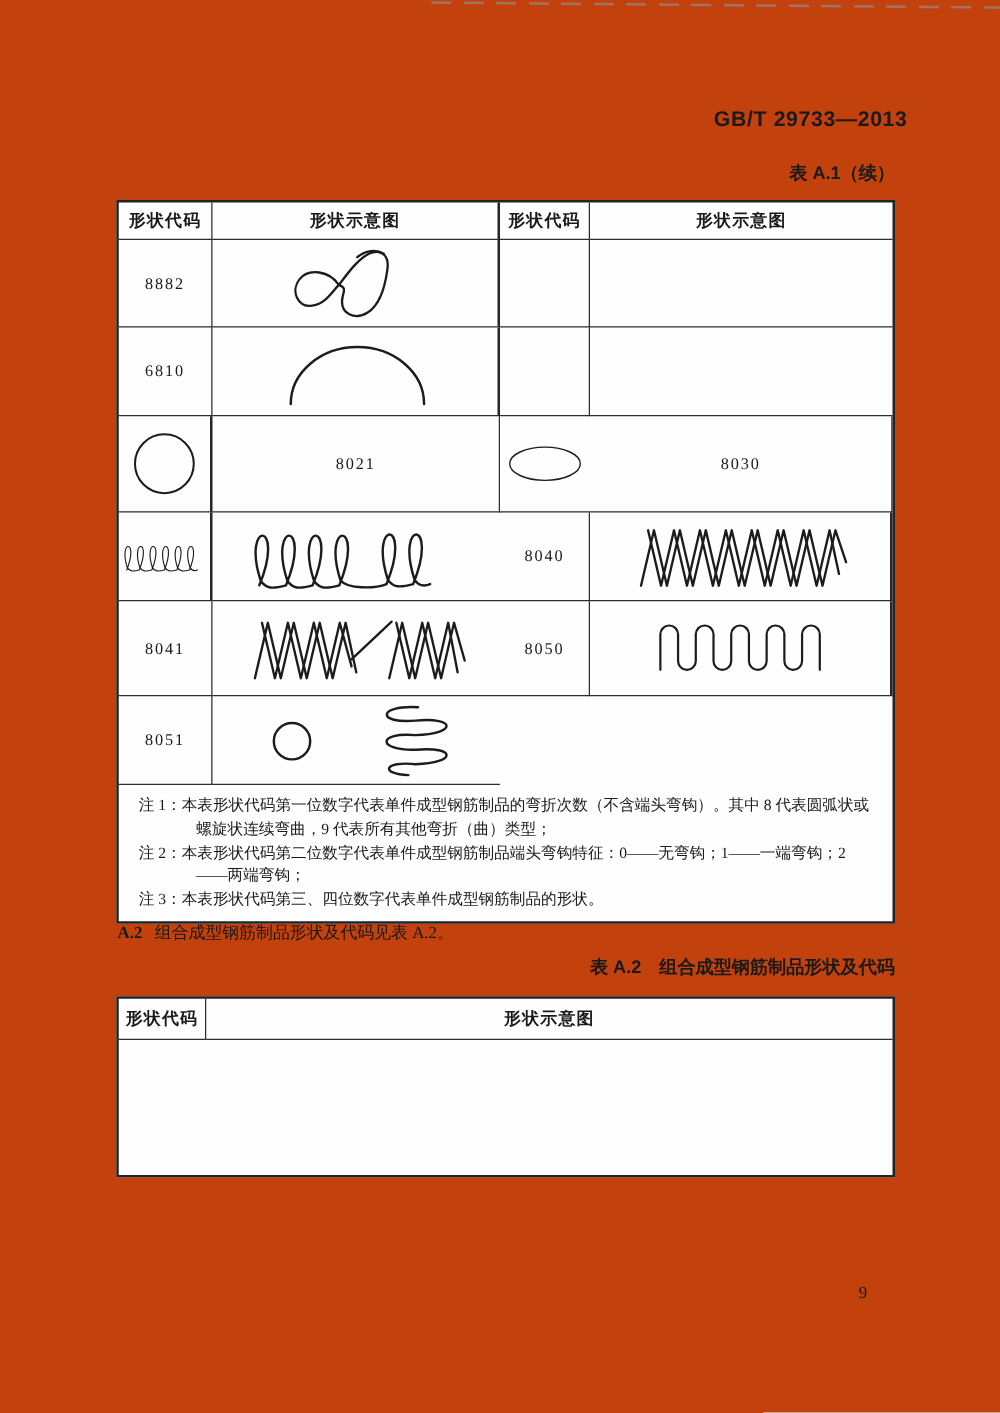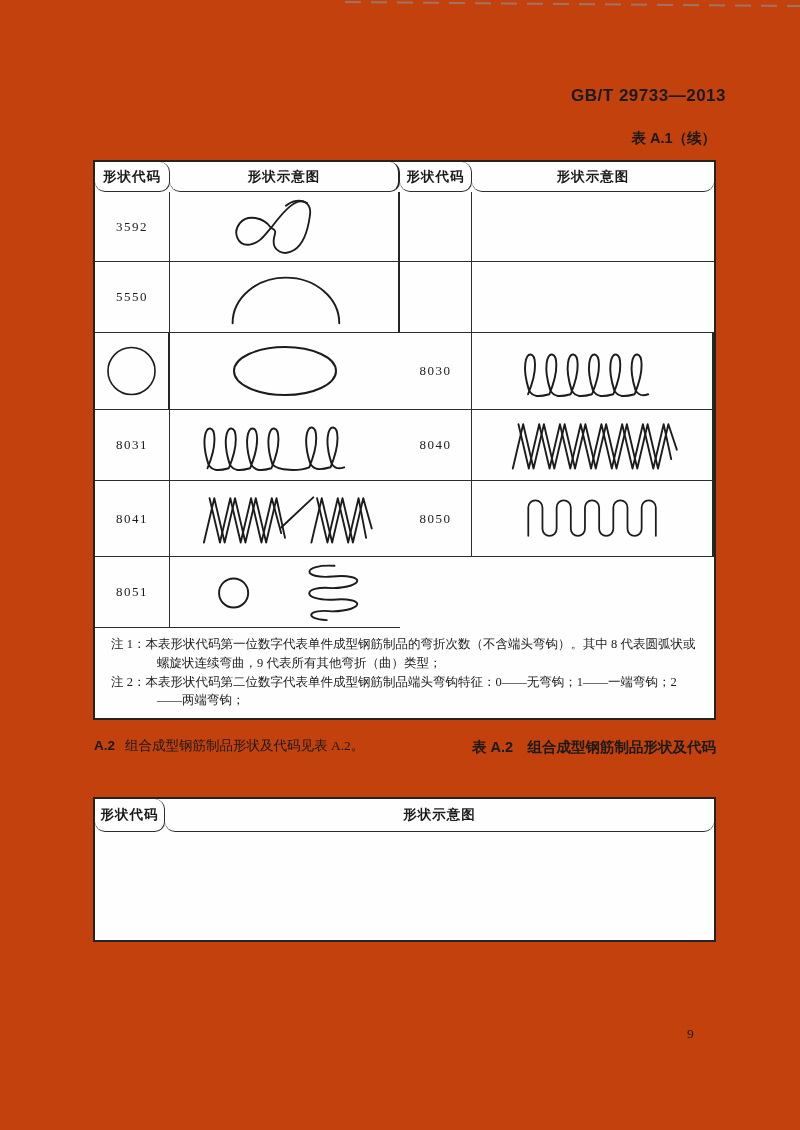--- a/index.html
+++ b/index.html
@@ -15,37 +15,37 @@
   }
   .doc-header {
     position:absolute; top:86px; right:74px; font-size:17px; font-weight:bold;
     font-family:"Liberation Sans","DejaVu Sans",sans-serif; letter-spacing:.5px;
   }
   .tbl-title {
     position:absolute; left:93px; width:623px; text-align:right;
     font-family:"Liberation Sans","DejaVu Sans",sans-serif; font-weight:bold; font-size:14.5px;
   }
   #title-a1 { top:129px; }
-  #title-a2 { top:738px; }
+  #title-a2 { top:764px; }
   .grid-table { position:absolute; left:93px; width:623px; border:2px solid #232323; display:grid; background:#fefefe; }
   #table-a1 { top:160px; grid-template-columns:75px 230px 72px 1fr; grid-template-rows:30px 70px 71px 77px 71px 76px 71px auto; }
   #table-a2 { top:797px; grid-template-columns:70px 1fr; grid-template-rows:33px 108px; }
   .cell { border-right:1px solid #2d2d2d; border-bottom:1px solid #2d2d2d; display:flex; align-items:center; justify-content:center; overflow:hidden; }
   .cell.last { border-right:none; }
   .cell.thick { border-right:2px solid #262626; }
   .cell.bottomless { border-bottom:none; }
-  .th { font-family:"Liberation Sans","DejaVu Sans",sans-serif; font-weight:bold; font-size:13.5px; letter-spacing:1px;border-radius:10px; }
+  .th { font-family:"Liberation Sans","DejaVu Sans",sans-serif; font-weight:bold; font-size:13.5px; letter-spacing:1px; }
   .code { font-size:13px; letter-spacing:1.5px; }
   .notes-cell {
     grid-column:1 / -1; border-right:none; border-bottom:none; border-top:0;
     display:block; padding:7px 14px 8px 16px; font-size:12.5px; line-height:1.5;
   }
   .note { padding-left:46px; text-indent:-46px; }
   .clause { position:absolute; left:94px; top:737px; font-size:13.5px; }
-  .clause b { font-family:Liberation Sans, sans-serif; margin-right:10px; }
+  .clause b { font-family:Liberation Serif, serif; margin-right:10px; }
   .page-num { position:absolute; left:687px; top:1026px; font-size:13.5px; }
   svg { display:block; }
   .shape { stroke:#1c1c1c; fill:none; stroke-width:2; stroke-linecap:round; stroke-linejoin:round; }
   .cage-cell { justify-content:flex-start; padding-left:122px; }
 </style>
 </head>
 <body>
 
 <div class="page">
   <div class="scan-edge"></div>
@@ -54,57 +54,57 @@
 
   <div class="tbl-title" id="title-a1">表 A.1（续）</div>
 
   <div class="grid-table" id="table-a1">
 
     <div class="cell th">形状代码</div>
     <div class="cell th thick">形状示意图</div>
     <div class="cell th">形状代码</div>
     <div class="cell th last">形状示意图</div>
 
-    <div class="cell code">3592</div>
+    <div class="cell code">8882</div>
     <div class="cell thick">
       <svg width="140" height="72" viewBox="0 0 140 78">
         <path class="shape" stroke-width="2.2" d="M 56 40 C 48 28 30 25 22 35 C 14 45 20 60 33 58 C 45 56 50 46 56 40 C 63 31 72 18 82 13 C 93 8 100 15 98 27 C 96 42 92 57 81 64 C 70 71 57 65 59 52 C 60 45 63 43 56 40"></path>
         <path class="shape" stroke-width="4.5" d="M 72 16 C 79 10 88 9 95 13"></path>
       </svg>
     </div>
     <div class="cell code"></div>
     <div class="cell last"></div>
 
-    <div class="cell code">5550</div>
+    <div class="cell code">6810</div>
     <div class="cell thick">
       <svg width="150" height="64" viewBox="0 0 150 66">
         <path class="shape" d="M 22 60 A 55 47 0 0 1 132 60"></path>
       </svg>
     </div>
     <div class="cell code"></div>
     <div class="cell last"></div>
 
     <div class="cell thick">
       <svg width="90" height="70" viewBox="0 0 90 72">
         <circle class="shape" stroke-width="2.2" cx="45" cy="36" r="29"></circle>
       </svg>
     </div>
+    <div class="cell code">8021</div>
     <div class="cell last">
       <svg width="130" height="58" viewBox="0 0 130 58">
         <ellipse class="shape" stroke-width="2.6" cx="65" cy="29" rx="51" ry="24"></ellipse>
       </svg>
     </div>
 
     <div class="cell code">8030</div>
     <div class="cell thick">
       <svg width="160" height="62" viewBox="0 0 160 64">
         <path class="shape" stroke-width="1.9" d="M 14 56 c 22 -54 -15 -54 1 -4 c 4 7 10 7 21 4 c 22 -54 -15 -54 1 -4 c 4 7 10 7 21 4 c 22 -54 -15 -54 1 -4 c 4 7 10 7 21 4 c 22 -54 -15 -54 1 -4 c 4 7 10 7 21 4 c 22 -54 -15 -54 1 -4 c 4 7 10 7 21 4 c 22 -54 -15 -54 1 -4 c 3 5 8 6 13 4"></path>
       </svg>
     </div>
-    <div class="cell code">8031</div>
     <div class="cell last">
       <svg width="185" height="62" viewBox="0 0 185 64">
         <path class="shape" stroke-width="1.9" d="M 12 56 c 22 -54 -15 -54 1 -4 c 4 7 10 7 21 4 c 22 -54 -15 -54 1 -4 c 4 7 10 7 21 4 c 22 -54 -15 -54 1 -4 c 4 7 10 7 21 4 c 22 -54 -15 -54 1 -4 c 6 7 28 7 38 3 c 22 -54 -15 -54 1 -4 c 4 7 10 7 21 4 c 22 -54 -15 -54 1 -4 c 3 5 8 6 13 4"></path>
       </svg>
     </div>
 
     <div class="cell code">8040</div>
     <div class="cell thick">
       <svg width="200" height="66" viewBox="0 0 200 70">
         <polyline class="shape" stroke-width="1.8" points="16,60 27,13 38,60 49,13 60,60 71,13 82,60 93,13 104,60 115,13 126,60 137,13 148,60 159,13 170,60 181,13 190,40"></polyline>
@@ -132,20 +132,21 @@
     <div class="cell last">
       <svg width="190" height="64" viewBox="0 0 190 66">
         <circle class="shape" stroke-width="2.4" cx="42" cy="34" r="15"></circle>
         <path class="shape" stroke-width="2.2" d="M 146 6 C 112 4 112 20 144 17 C 178 14 178 28 144 29 C 112 26 112 42 144 41 C 178 38 178 52 144 53 C 118 50 114 61 138 62"></path>
       </svg>
     </div>
 
     <div class="cell notes-cell">
       <p class="note">注 1：本表形状代码第一位数字代表单件成型钢筋制品的弯折次数（不含端头弯钩）。其中 8 代表圆弧状或螺旋状连续弯曲，9 代表所有其他弯折（曲）类型；</p>
       <p class="note">注 2：本表形状代码第二位数字代表单件成型钢筋制品端头弯钩特征：0——无弯钩；1——一端弯钩；2——两端弯钩；</p>
+      <p class="note">注 3：本表形状代码第三、四位数字代表单件成型钢筋制品的形状。</p>
     </div>
   </div>
 
   <p class="clause">
     <b>A.2</b><span>组合成型钢筋制品形状及代码见表 A.2。</span>
   </p>
 
   <div class="tbl-title" id="title-a2">表 A.2　组合成型钢筋制品形状及代码</div>
 
   <div class="grid-table" id="table-a2">

